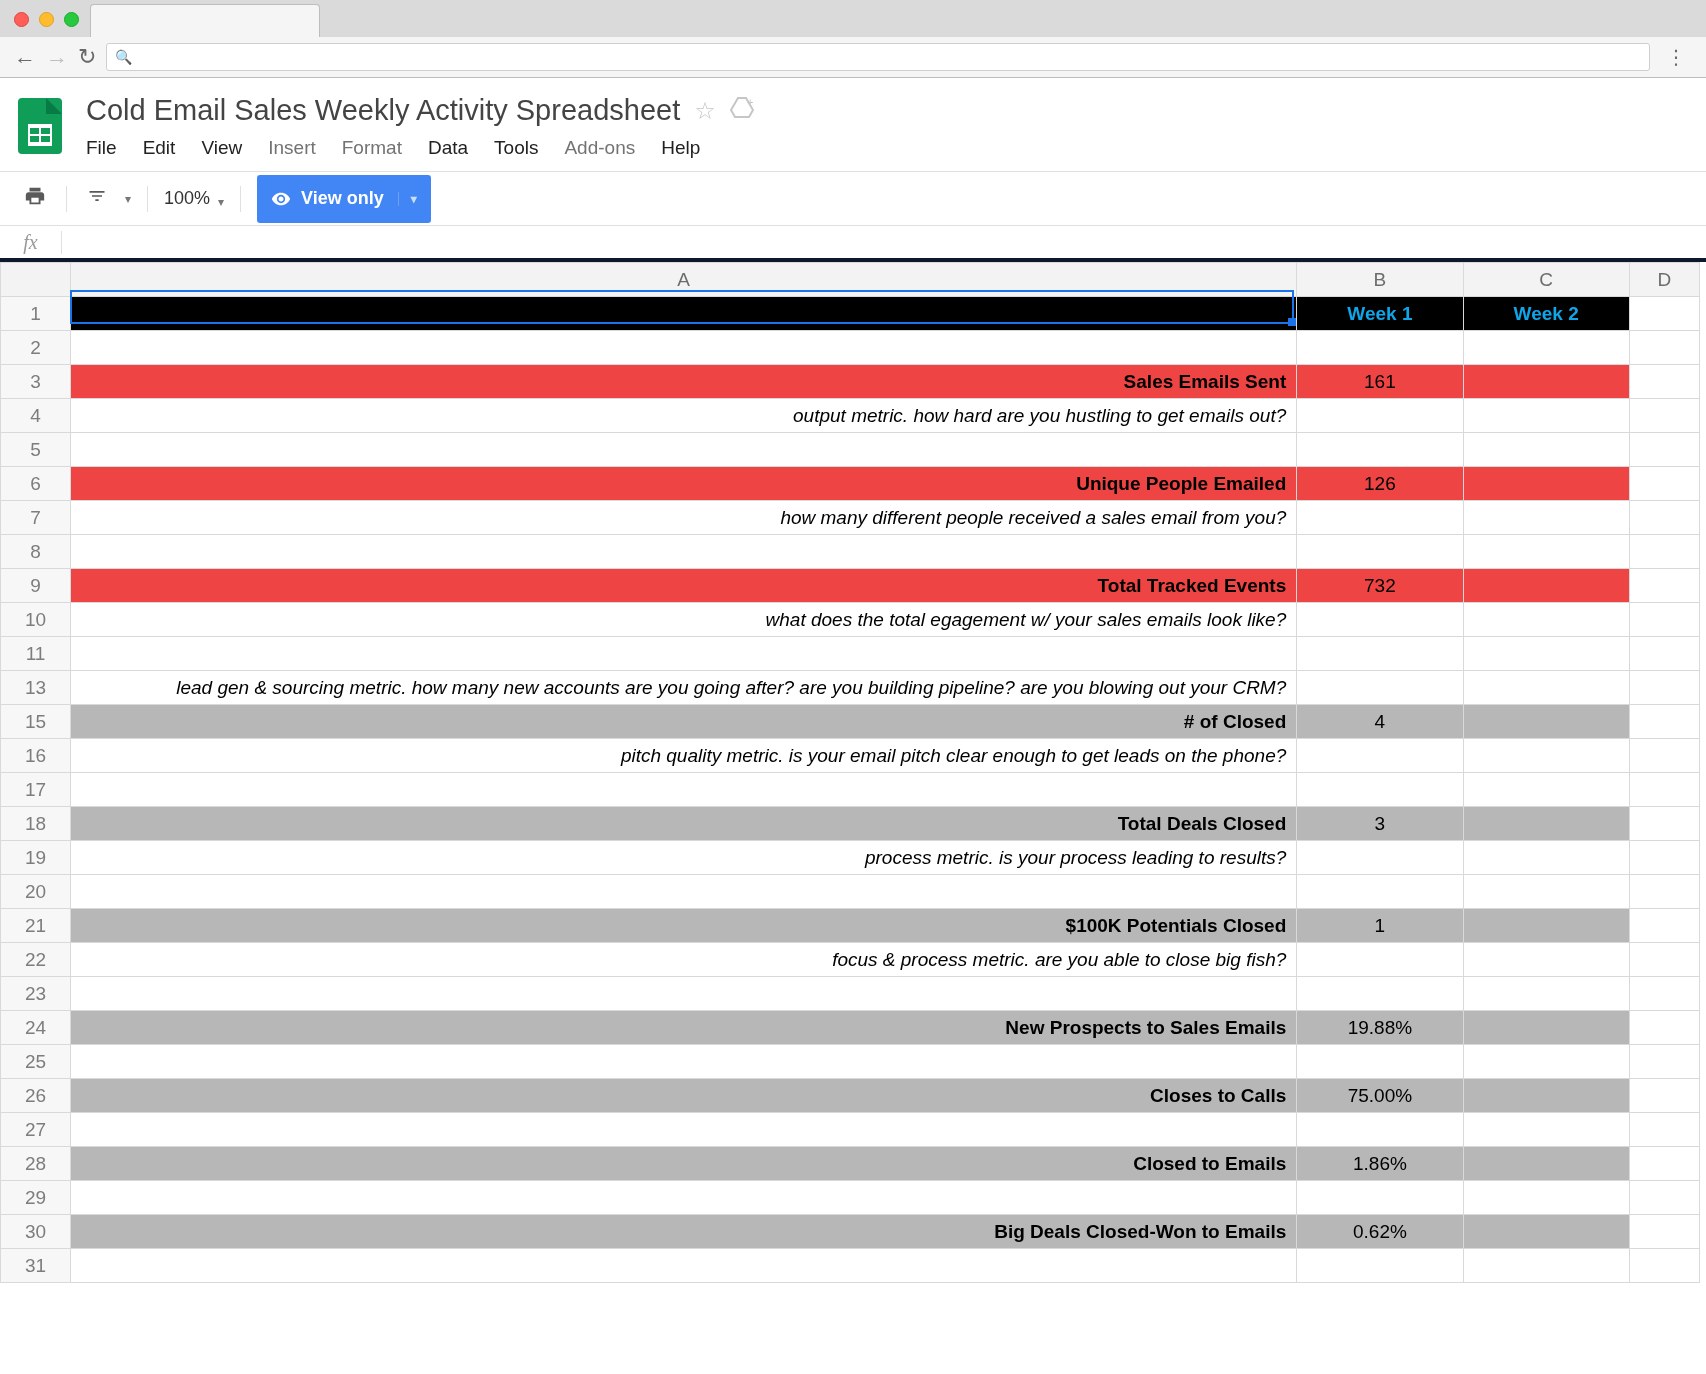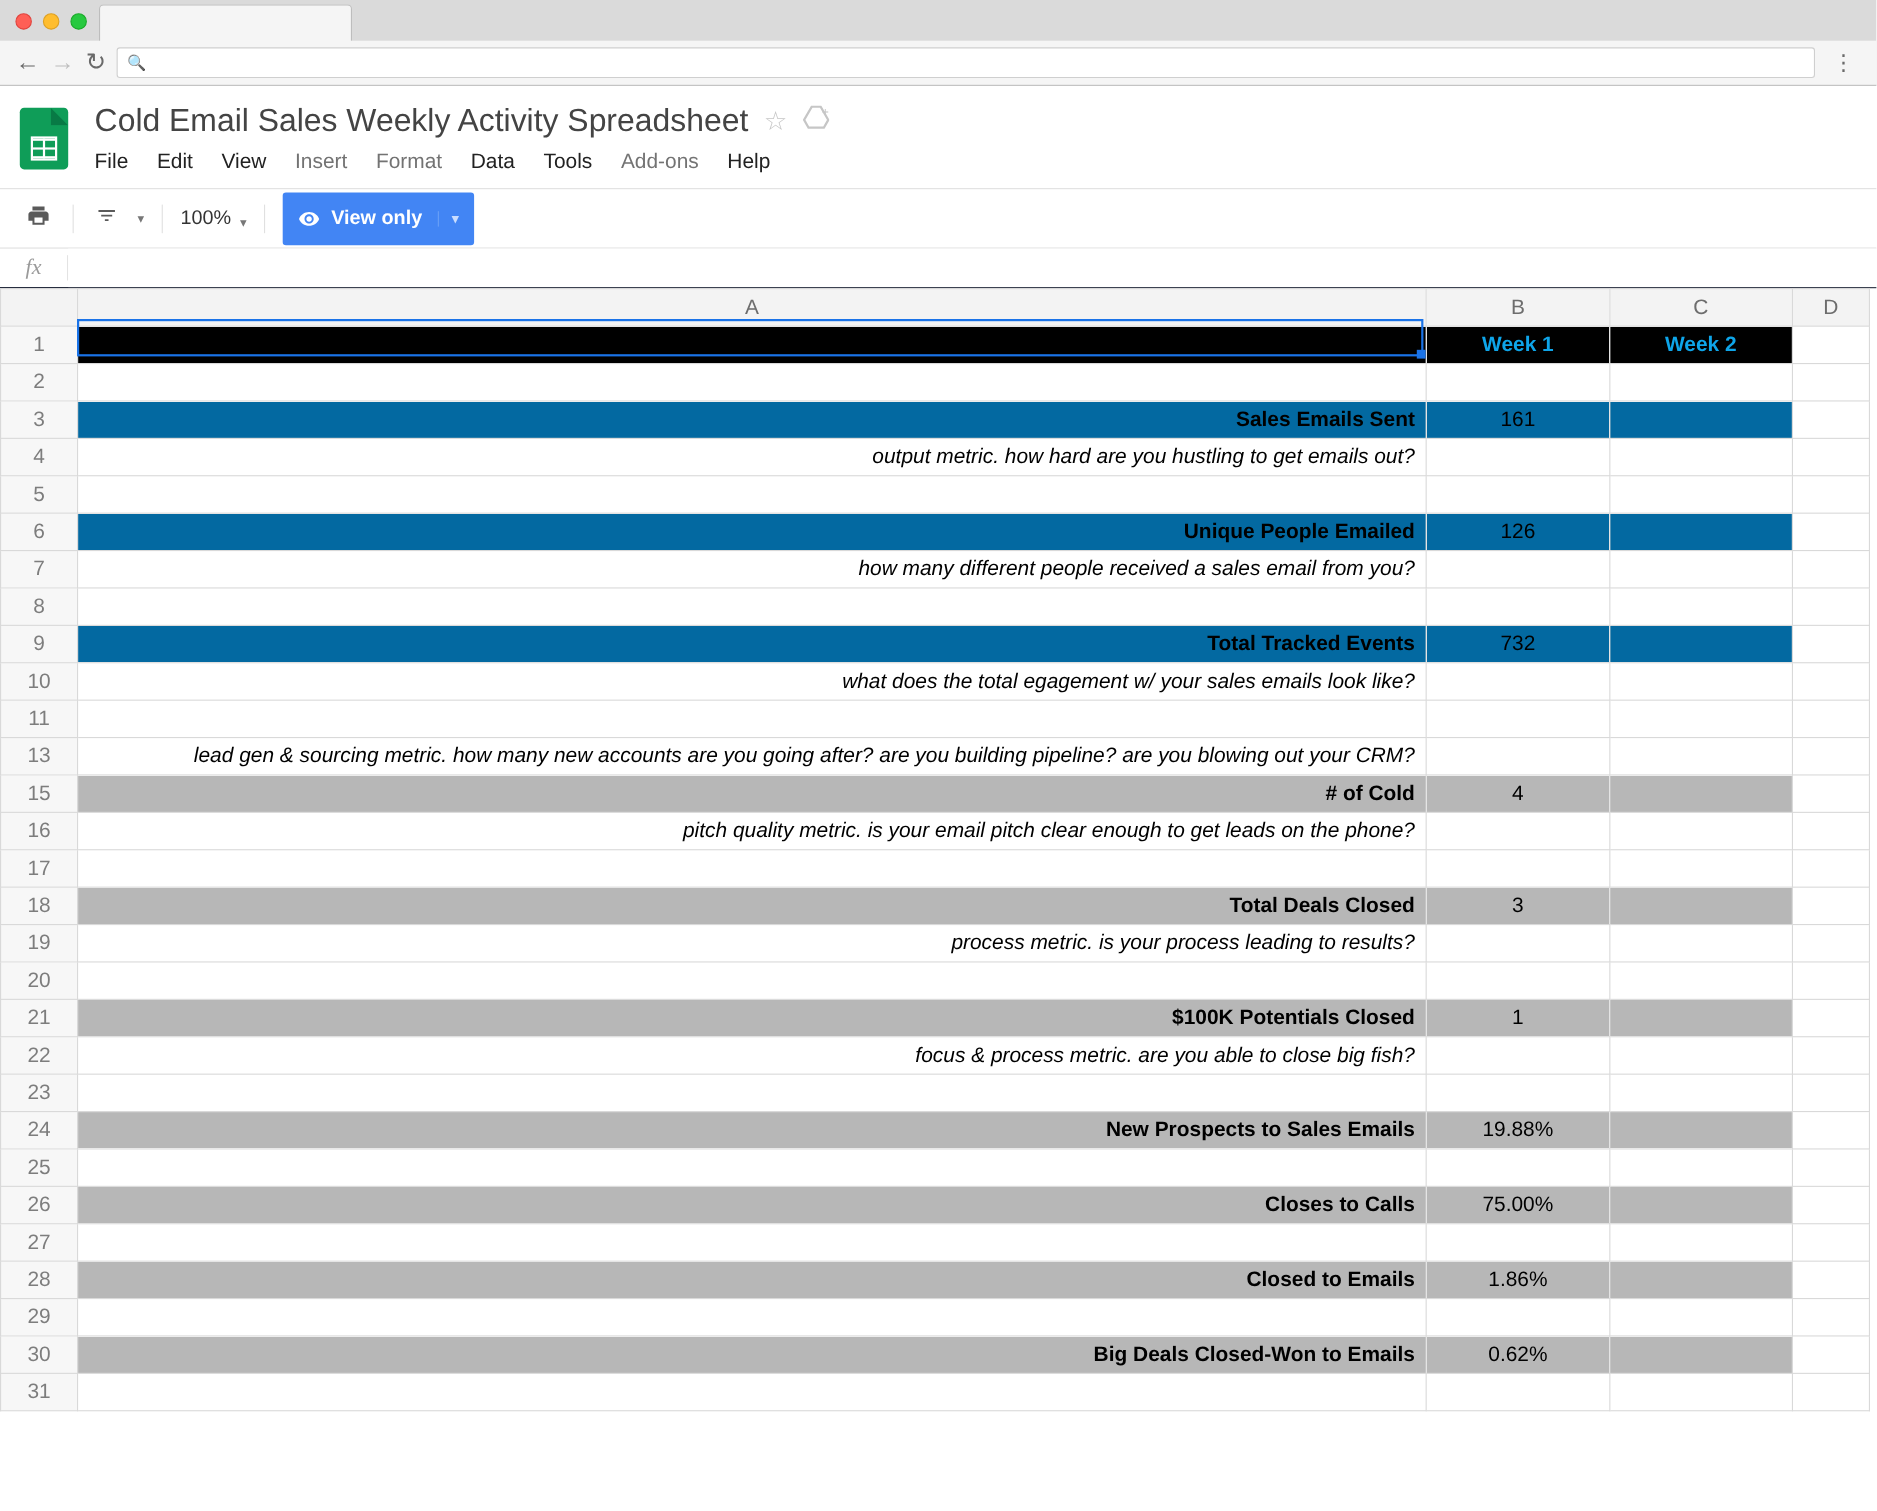--- a/index.html
+++ b/index.html
@@ -90,21 +90,21 @@
     background:#4285f4; color:#fff; border:none; height:48px;
     padding:0 14px 0 14px; border-radius:3px; font-size:18px; font-weight:bold;
     display:flex; align-items:center; gap:10px; cursor:pointer;
   }
   .eye-icon { width:20px; height:20px; }
   .view-only-btn .caret { color:#c9ddff; border-left:1px solid #6aa0f7; padding-left:12px; margin-left:4px;}
 
   
   .formula-bar {
     height:36px; display:flex; align-items:center;
-    border-bottom:1px solid #0f172a;
+    border-bottom:4px solid #0f172a;
   }
   .fx-label { width:62px; text-align:center; font-style:italic; color:#9a9a9a; font-size:20px; border-right:1px solid #e0e0e0; font-family: Georgia, serif;}
   .fx-input { flex:1; height:100%; border:none; outline:none; padding:0 10px; font-size:18px;}
 
   
   .grid-wrap { position:relative; }
   table.sheet { border-collapse:collapse; table-layout:fixed; width:1700px;}
   table.sheet th, table.sheet td {
     border:1px solid #d9d9d9; height:34px; font-size:19px;
     padding:0 10px; overflow:hidden; white-space:nowrap;
@@ -118,21 +118,21 @@
   th.corner { background:#f3f3f3; border:1px solid #cfcfcf;}
   th.colhead { background:#f3f3f3; color:#6d6d6d; font-weight:normal; text-align:center; border:1px solid #cfcfcf; height:28px; font-size:17px;}
   th.rowhead { background:#f7f7f7; color:#7d7d7d; font-weight:normal; text-align:center; border:1px solid #e2e2e2; font-size:17px;}
 
   td { background:#fff; color:#000; }
   td.right { text-align:right; }
   td.center { text-align:center; }
   td.bold { font-weight:bold; }
   td.italic { font-style:italic; }
   td.black { background:#000; color:#0ea5e9; font-weight:bold;}
-  td.gray-l { background:#0369a1; }
+  td.gray-l { background:#ef4444; }
   td.gray-d { background:#b7b7b7; }
 
   
   .sel-overlay {
     position:absolute; top:28px; left:70px;
     width:1224px; height:34px;
     border:2px solid #1a73e8; pointer-events:none;
   }
   .sel-handle {
     position:absolute; right:-4px; bottom:-4px; width:8px; height:8px;
@@ -316,21 +316,21 @@
         </tr>
   <tr>
           <th class="rowhead">13</th>
     <td class="italic right">lead gen &amp; sourcing metric. how many new accounts are you going after? are you building pipeline? are you blowing out your CRM?</td>
     <td></td>
           <td></td>
           <td></td>
         </tr>
   <tr>
           <th class="rowhead">15</th>
-    <td class="gray-d bold right"># of Cold</td>
+    <td class="gray-d bold right"># of Closed</td>
     <td class="gray-d center">4</td>
     <td class="gray-d"></td>
           <td></td>
         </tr>
   <tr>
           <th class="rowhead">16</th>
     <td class="italic right">pitch quality metric. is your email pitch clear enough to get leads on the phone?</td>
     <td></td>
           <td></td>
           <td></td>

